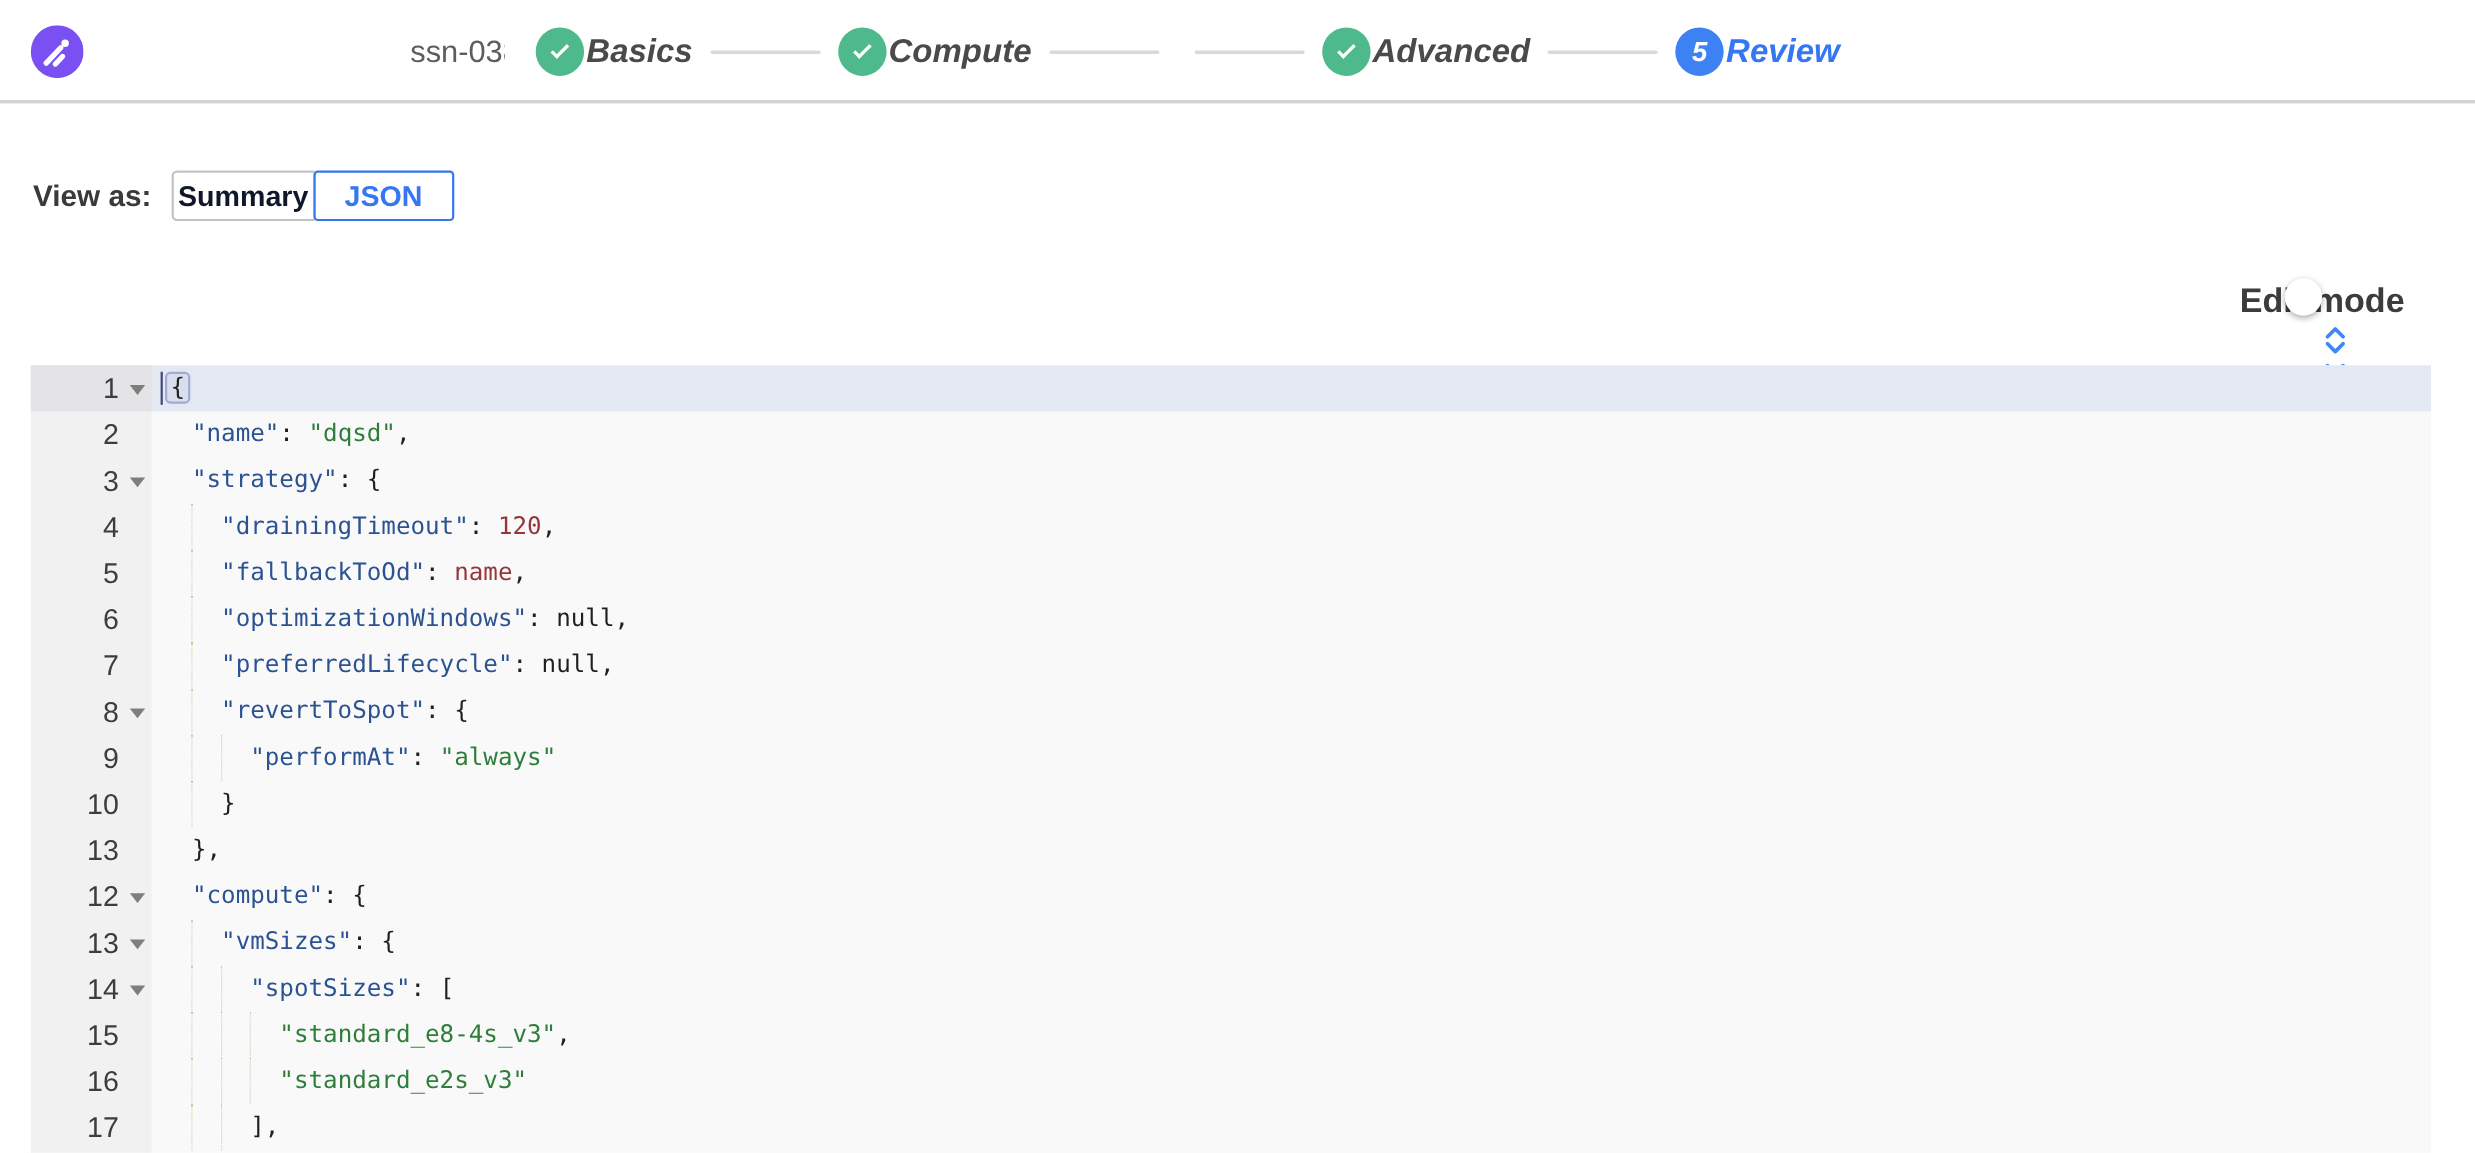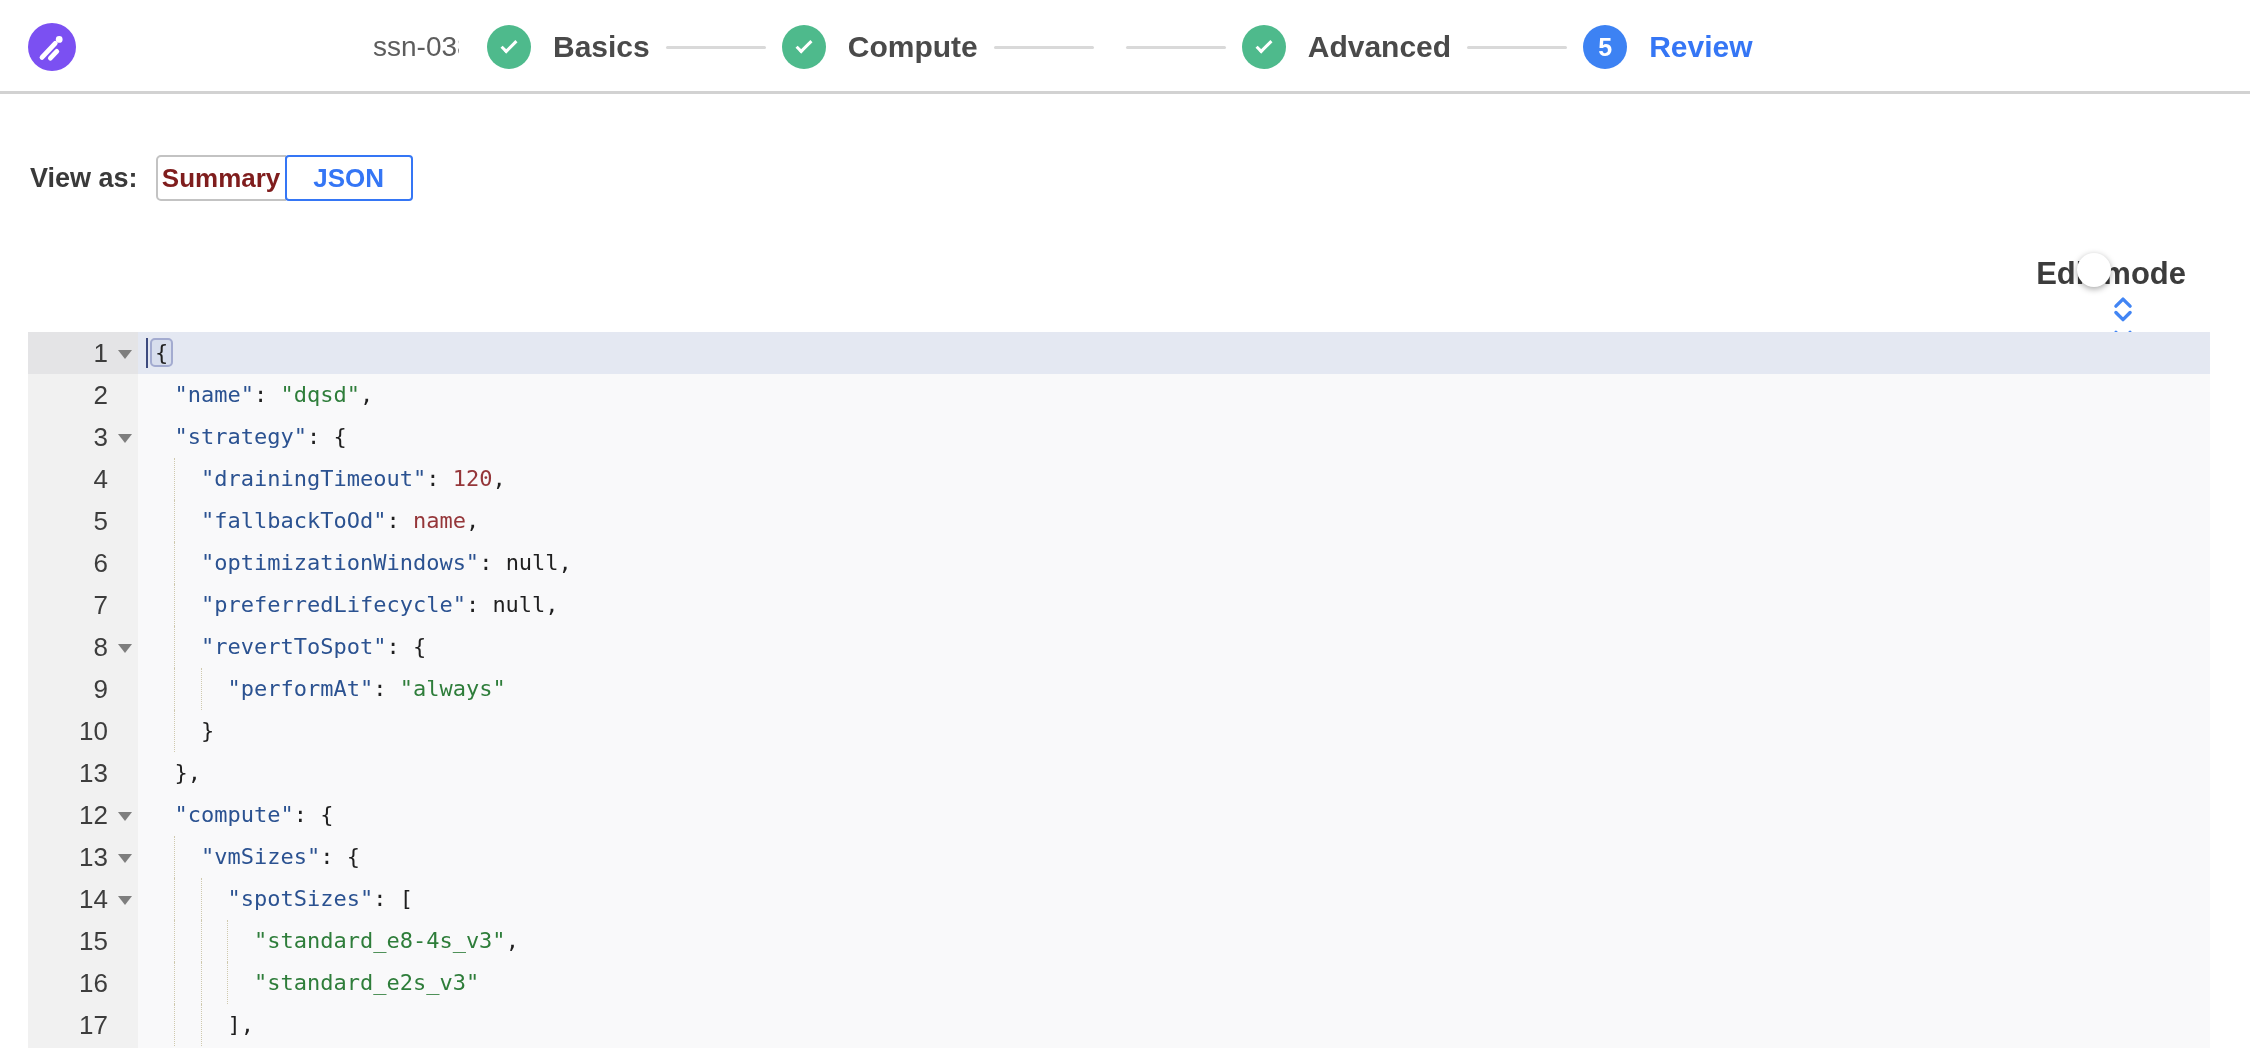--- a/index.html
+++ b/index.html
@@ -17,21 +17,21 @@
   .logo { position:absolute; left:28px; top:23px; width:48px; height:48px; }
   .page-title {
     position:absolute; left:90px; top:0; margin:0; line-height:94px;
     font-size:35px; font-weight:700; color:#4b4b4b; white-space:nowrap;
   }
   .node-id {
     position:absolute; left:373px; top:0; line-height:94px;
     font-size:28px; color:#5d5d5d; width:86px; overflow:hidden; white-space:nowrap;
   }
   .stepper { position:absolute; left:487px; top:0; height:94px; display:flex; align-items:center; }
-  .step { display:flex; align-items:center; gap:22px; cursor:pointer; }
+  .step { display:flex; align-items:center; gap:2px; cursor:pointer;font-style:italic; }
   .step-circle {
     width:44px; height:44px; border-radius:50%; flex:0 0 44px;
     display:flex; align-items:center; justify-content:center;
   }
   .step-circle.done { background:var(--step-green); }
   .step-circle.current { background:var(--current-blue); }
   .check {
     display:block; width:16px; height:8px; margin-top:-5px;
     border-left:3px solid #fff; border-bottom:3px solid #fff; transform:rotate(-45deg);
   }
@@ -39,21 +39,21 @@
   .step-label { font-size:30px; font-weight:600; color:#4a4a4a; white-space:nowrap; }
   .step.current .step-label { color:var(--link-blue); font-weight:700; }
   .connector { width:100px; height:3px; background:#d9d9d9; margin:0 16px; border-radius:2px; }
 
   
   .viewas-row { position:absolute; left:30px; top:155px; height:46px; display:flex; align-items:center;text-align:center; }
   .viewas-label { font-size:27px; font-weight:700; color:#3a3a3a; margin-right:18px; }
   .btn { height:46px; background:#fff; display:flex; align-items:center; justify-content:center;
          font-family:"Liberation Sans",sans-serif; font-size:26px; font-weight:700; cursor:pointer; }
   .btn-summary { width:130px; border:2px solid #c3c3c3; border-right:1px solid #c3c3c3;
-                 border-radius:5px 0 0 5px; color:#7f1d1d; }
+                 border-radius:5px 0 0 5px; color:#0f172a; }
   .btn-json { width:128px; border:2px solid var(--link-blue); border-radius:4px;
               color:var(--link-blue); margin-left:-1px; }
 
   
   .toolbar-row { position:absolute; right:40px; top:256px; height:56px; display:flex; align-items:center;flex-direction:column; }
   .toggle { position:relative; width:66px; height:28px; border-radius:14px; background:#d4d4d4;
             margin-right:22px; cursor:pointer; }
   .knob { position:absolute; left:-2px; top:-3px; width:34px; height:34px; border-radius:50%;
           background:#fff; box-shadow:0 2px 6px rgba(0,0,0,.35); }
   .em-label { font-size:31px; font-weight:700; color:#3c3c3c; margin-right:24px; white-space:nowrap; }

